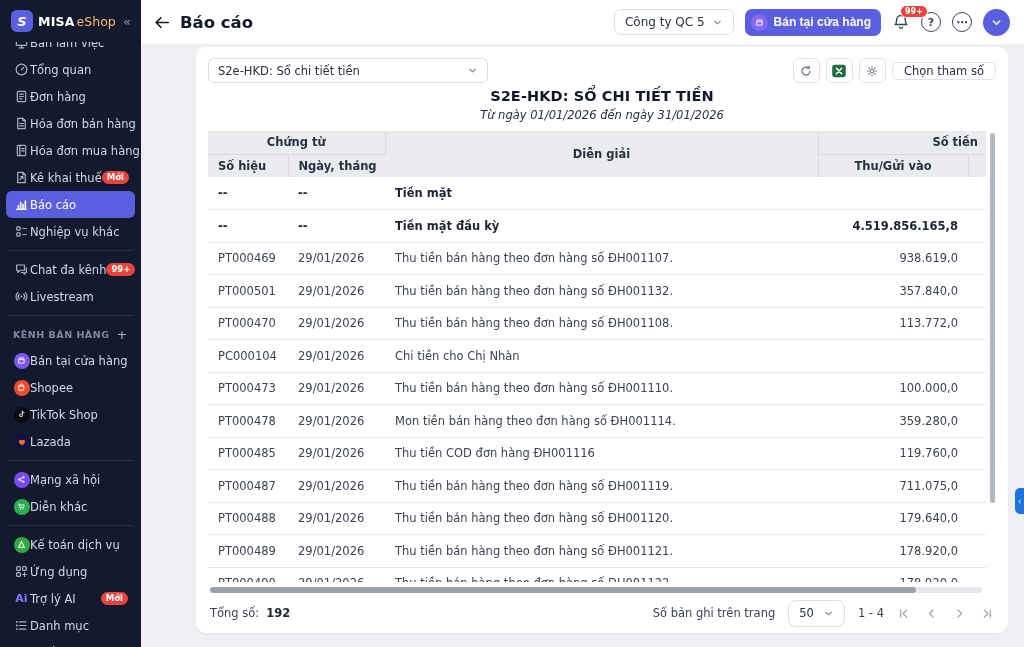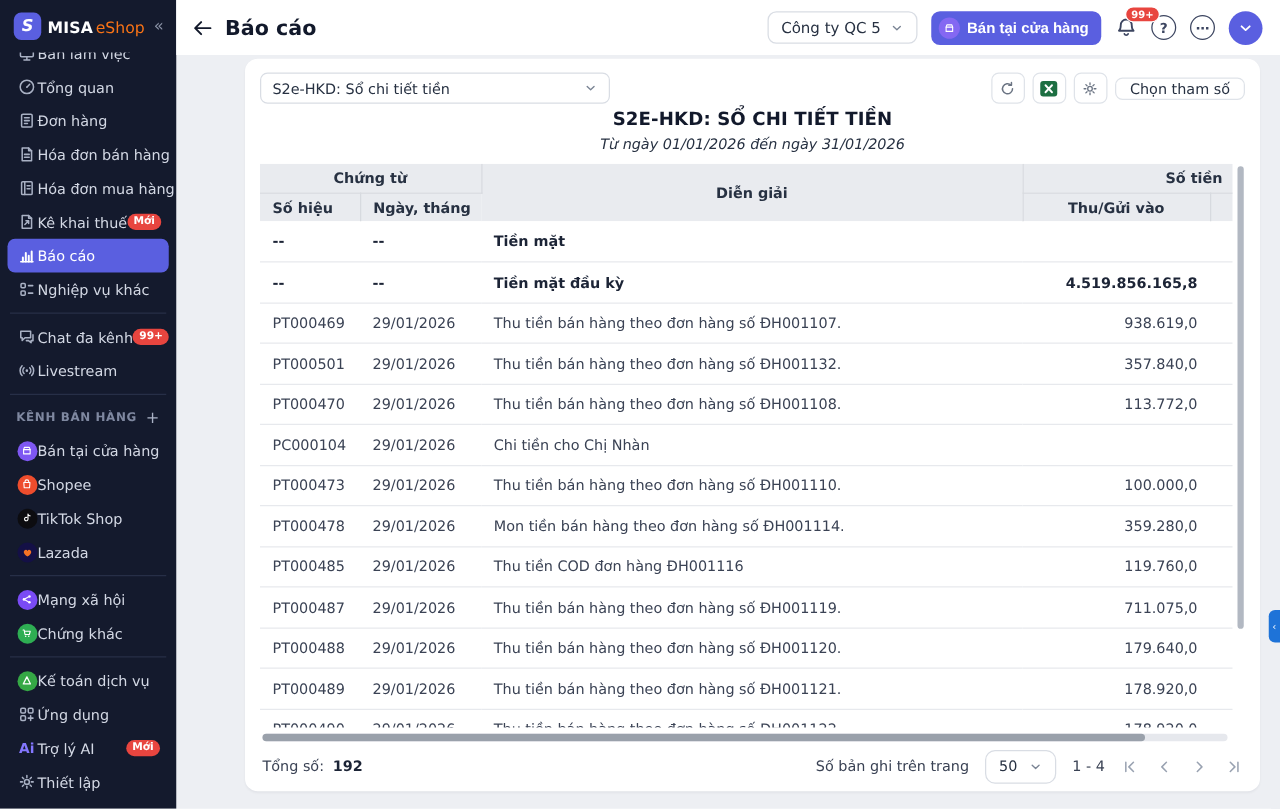--- a/index.html
+++ b/index.html
@@ -4,21 +4,21 @@
 <style>
   * { margin:0; padding:0; box-sizing:border-box; }
   html,body { width:1024px; height:647px; overflow:hidden; }
   body { font-family:"DejaVu Sans","Liberation Sans",sans-serif; background:#edeff3; display:flex; position:relative; color:#273142; }
 
   
   .sidebar { width:141px; height:647px; background:#141a2d; flex-shrink:0; display:flex; flex-direction:column; }
   .logo-row { height:42px; display:flex; align-items:center; padding:0 10px 0 11px; gap:5px; flex-shrink:0; }
   .logo-mark { width:22px; height:22px; border-radius:6px; background:#5a5fe0; color:#fff; display:flex; align-items:center; justify-content:center; font-weight:800; font-style:italic; font-size:13px; flex-shrink:0; }
   .brand-bold { color:#fff; font-weight:700; font-size:12.5px; letter-spacing:.2px; }
-  .brand-light { color:#f97316; font-size:12.5px; margin-left:-3px; }
+  .brand-light { color:#fdba74; font-size:12.5px; margin-left:-3px; }
   .collapse { margin-left:auto; color:#8b93a7; font-size:13px; cursor:pointer; }
   .nav { flex:1; overflow:hidden; padding:1px 6px 4px; }
   .nav-item { display:flex; align-items:center; gap:0; height:27px; padding:0 7px; border-radius:6px; font-size:11.5px; color:#d3d8e4; cursor:pointer; white-space:nowrap;text-align:right; }
   .nav-item.active { background:#5a5fe0; color:#fff; }
   .nav-item.clipped { margin-top:-14px; }
   .nav-ic { width:17px; display:flex; align-items:center; justify-content:center; color:#a9b1c4; flex-shrink:0; }
   .active .nav-ic { color:#fff; }
   .circle { width:16px; height:16px; border-radius:50%; display:flex; align-items:center; justify-content:center; flex-shrink:0; }
   .nav-badge { margin-left:auto; background:#e8453f; color:#fff; font-size:8.5px; font-weight:700; padding:2px 5px; border-radius:8px; line-height:1; }
   .sdiv { height:1px; background:#272f47; margin:5px 2px; }
@@ -259,21 +259,21 @@
       <div class="nav-item">
         <span class="nav-ic">
           <span class="circle" style="background: rgb(46, 174, 83);">
             <svg viewBox="0 0 16 16" width="11" height="11" fill="none" stroke="currentColor" stroke-width="1.3" stroke-linecap="round" stroke-linejoin="round">
               <path d="M3.6 4.4h1.3l.9 5.2h5.1l1-3.8H5.2" stroke="#fff"></path>
               <circle cx="6.6" cy="11.6" r=".9" fill="#fff" stroke="none"></circle>
               <circle cx="10.2" cy="11.6" r=".9" fill="#fff" stroke="none"></circle>
             </svg>
           </span>
         </span>
-        <span>Chứng khác</span>
+        <span>Diễn khác</span>
       </div>
       <div class="sdiv"></div>
       <div class="nav-item">
         <span class="nav-ic">
           <span class="circle" style="background: rgb(53, 168, 69);">
             <svg viewBox="0 0 16 16" width="11" height="11" fill="none" stroke="currentColor" stroke-width="1.3" stroke-linecap="round" stroke-linejoin="round">
               <path d="M8 3.6l4.2 8.3H3.8z" stroke="#fff" stroke-width="1.5"></path>
             </svg>
           </span>
         </span>
@@ -289,20 +289,29 @@
           </svg>
         </span>
         <span>Ứng dụng</span>
       </div>
       <div class="nav-item">
         <span class="nav-ic">
           <span style="font-weight:800;font-size:11px;color:#8477ff;letter-spacing:.2px">Ai</span>
         </span>
         <span>Trợ lý AI</span>
         <span class="nav-badge">Mới</span>
+      </div>
+      <div class="nav-item">
+        <span class="nav-ic">
+          <svg viewBox="0 0 16 16" width="15" height="15" fill="none" stroke="currentColor" stroke-width="1.3" stroke-linecap="round" stroke-linejoin="round">
+            <path d="M5.6 4.2h7.2M5.6 8h7.2M5.6 11.8h7.2"></path>
+            <path d="M2.9 4.2h.2M2.9 8h.2M2.9 11.8h.2" stroke-width="1.9"></path>
+          </svg>
+        </span>
+        <span>Danh mục</span>
       </div>
       <div class="nav-item">
         <span class="nav-ic">
           <svg viewBox="0 0 16 16" width="15" height="15" fill="none" stroke="currentColor" stroke-width="1.3" stroke-linecap="round" stroke-linejoin="round">
             <circle cx="8" cy="8" r="2.1"></circle>
             <path d="M8 2.6v1.6M8 11.8v1.6M2.6 8h1.6M11.8 8h1.6M4.2 4.2l1.1 1.1M10.7 10.7l1.1 1.1M11.8 4.2l-1.1 1.1M5.3 10.7l-1.1 1.1"></path>
           </svg>
         </span>
         <span>Thiết lập</span>
       </div>

